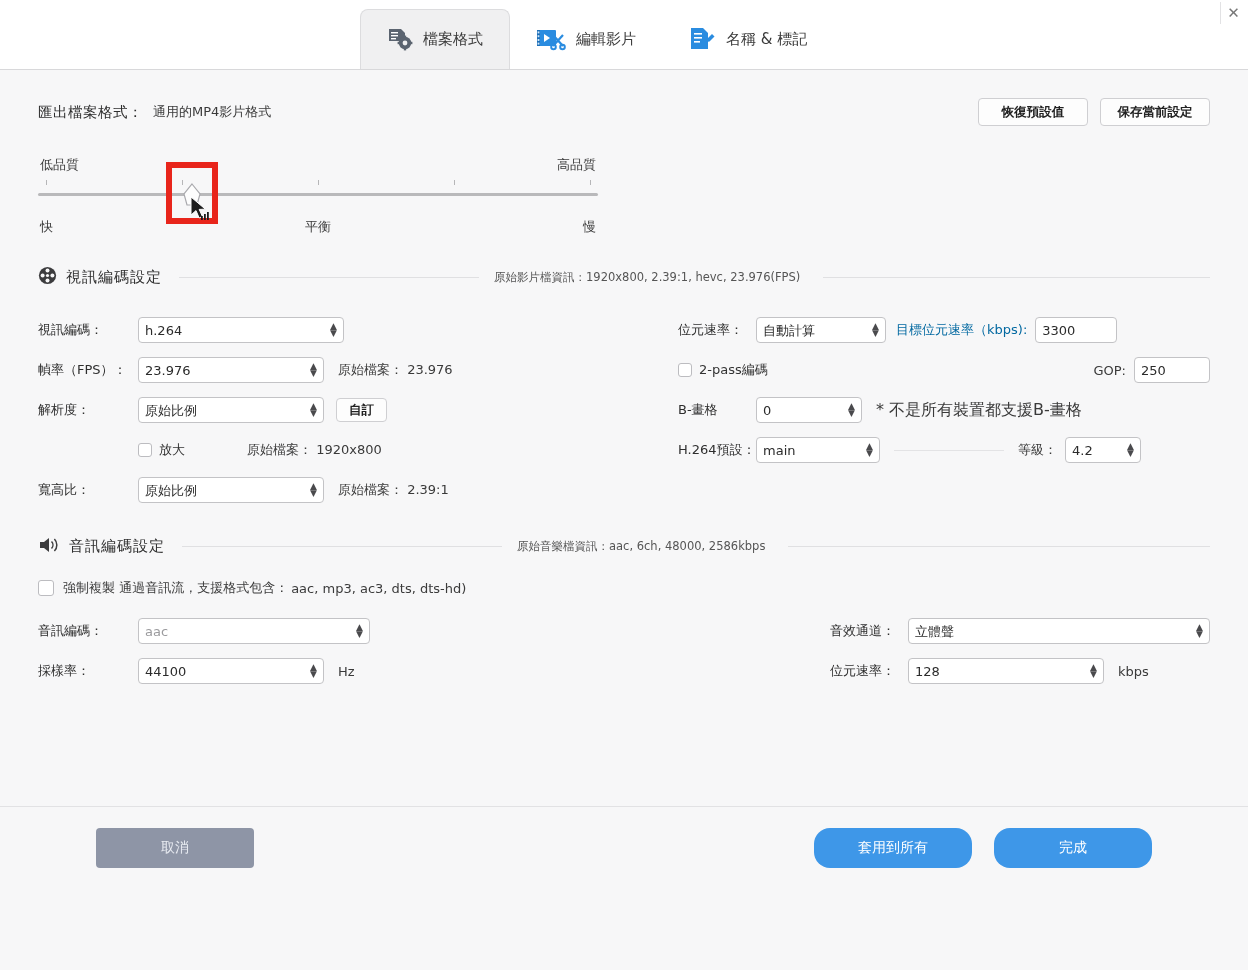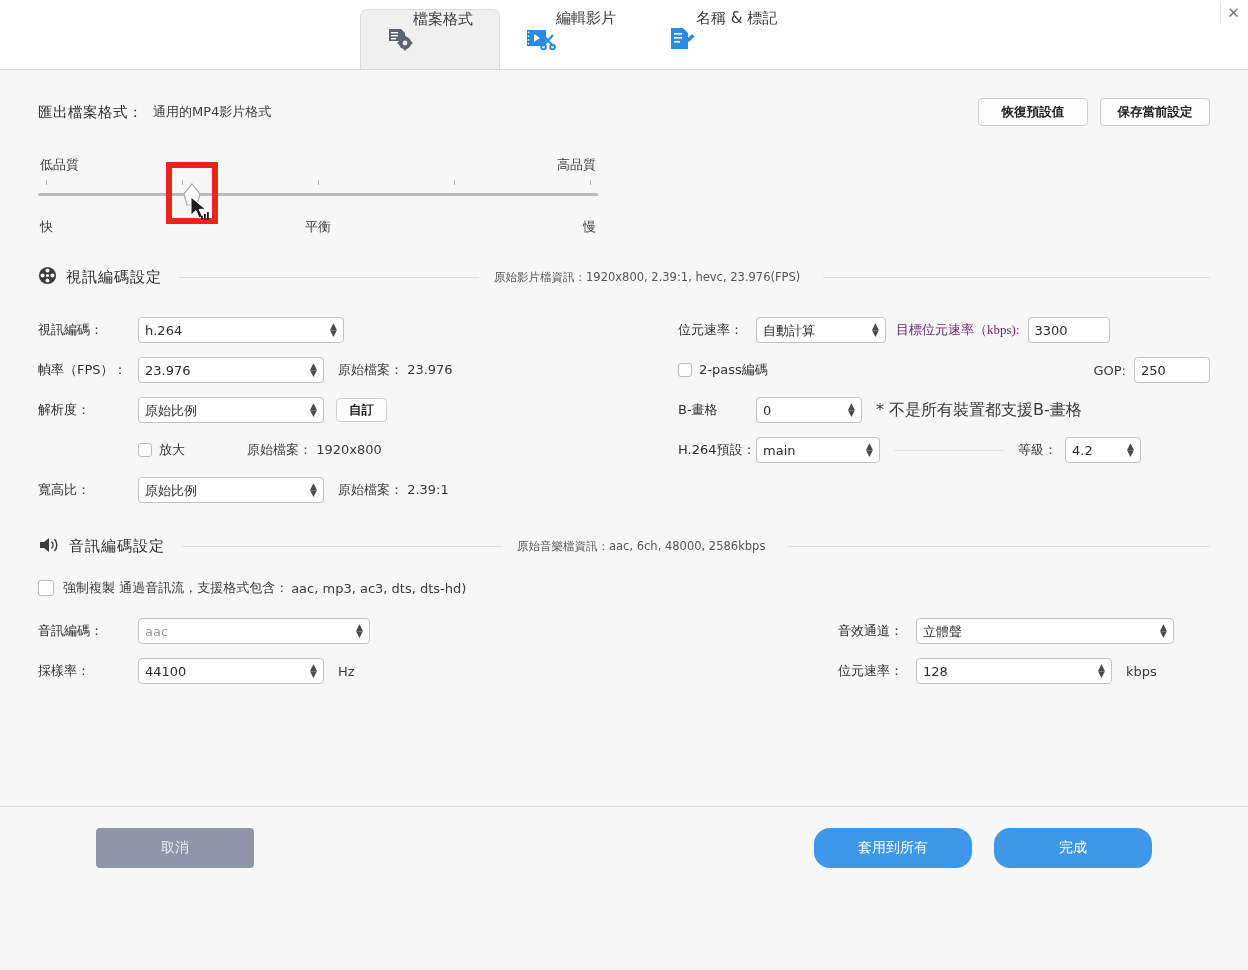--- a/index.html
+++ b/index.html
@@ -18,20 +18,22 @@
     height: 70px;
     background: #ffffff;
     border-bottom: 1px solid #d8d8da;
     display: flex;
     align-items: flex-end;
     padding-left: 360px;
   }
   .tab {
     height: 60px;
     display: flex;
+    align-items: center;
+    gap: 10px;
     padding: 0 26px;
     font-size: 15px;
     color: #3b3b3b;
     border-radius: 8px 8px 0 0;
     cursor: pointer;
     background: transparent;
   }
   .tab.active {
     background: #f0f0f1;
     border: 1px solid #dcdcde;
@@ -135,21 +137,21 @@
     color: #2b2b2b;
     padding: 0 6px;
   }
   select.sel { -webkit-appearance: none; appearance: none; padding-right: 22px; }
   .selwrap { position: relative; display: inline-block; }
   .selwrap .updown {
     position: absolute; right: 7px; top: 50%; transform: translateY(-50%);
     pointer-events: none; color: #4a4a4d; font-size: 9px; line-height: 7px; text-align:center;
   }
   .hint { font-size: 13px; color: #3a3a3a; margin-left: 14px; }
-  .hint.grey { color: #701a75; font-family: Liberation Serif, serif; }
+  .hint.grey { color: #0369a1; }
   .cbrow { display: flex; align-items: center; gap: 7px; }
   .cbox {
     width: 14px; height: 14px; border: 1px solid #bcbcc0;
     border-radius: 3px; background: #fff; display:inline-block; cursor: pointer;
   }
   .radio { width: 14px; height: 14px; border: 1px solid #b4b4b8; border-radius: 50%;
     background:#fff; display:inline-flex; align-items:center; justify-content:center; cursor:pointer;}
   .radio.on:after { content:''; width:6px; height:6px; border-radius:50%; background:#6f6f73; }
   .radio-label { font-size: 13px; color: #6e6e72; margin-left: 6px; margin-right: 18px; }
   .btn-small {
@@ -461,21 +463,21 @@
           <span class="updown">▲<br>▼</span>
         </span>
         <span class="hint">Hz</span>
       </div>
     </div>
 
     <div class="colR" style="padding-left:180px">
       <div class="frow">
         <span class="flabel w120">音效通道：</span>
         <span class="selwrap">
-          <select class="sel" style="width:258px">
+          <select class="sel" style="width:302px">
             <option>立體聲</option>
           </select>
           <span class="updown">▲<br>▼</span>
         </span>
       </div>
       <div class="frow">
         <span class="flabel w120">位元速率：</span>
         <span class="selwrap">
           <select class="sel" style="width:196px">
             <option>128</option>

